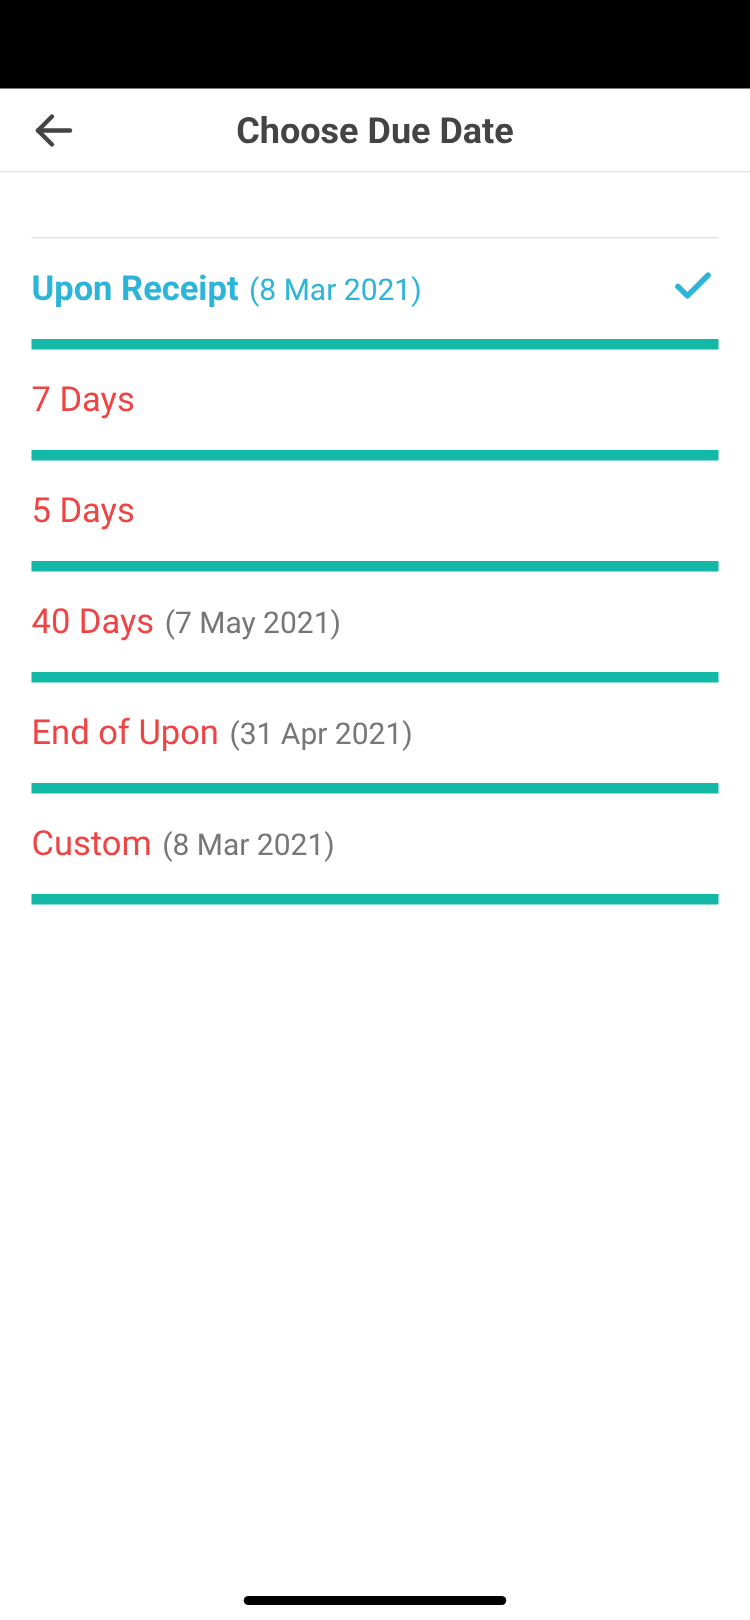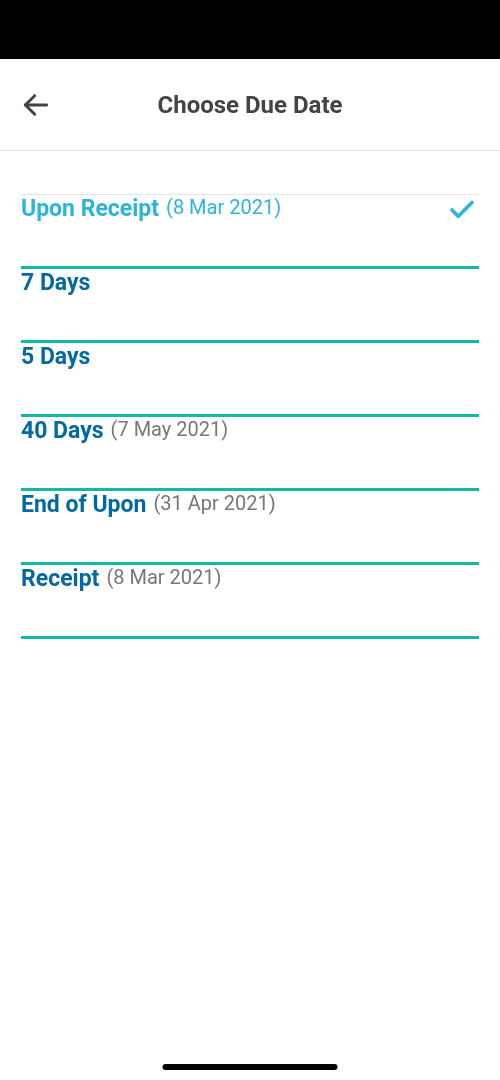--- a/index.html
+++ b/index.html
@@ -13,21 +13,21 @@
       font-family: -apple-system, BlinkMacSystemFont, 'Segoe UI', Roboto, Helvetica, Arial, sans-serif;
       background: #ffffff;
       position: relative;
       overflow: hidden;
     }
     .status-bar {
       height: 59px;
       background: #000000;
     }
     .header {
-      height: 92px;
+      height: 56px;
       display: flex;
       align-items: center;
       padding: 0 20px;
       border-bottom: 1px solid #e5e5e5;
       position: relative;
     }
     .back-button {
       position: absolute;
       left: 20px;
       display: flex;
@@ -45,28 +45,29 @@
     .list {
       padding: 0 21px;
     }
     .spacer {
       height: 44px;
       border-bottom: 1px solid #e5e5e5;
     }
     .list-item {
       height: 74px;
       display: flex;
-      border-bottom: 3px solid #14b8a6;
+      align-items: center;
+      border-bottom: 7px solid #14b8a6;
       cursor: pointer;
       position: relative;
     }
     .item-label {
       font-size: 23px;
-      font-weight: 700;
-      color: #0369a1;
+      font-weight: 400;
+      color: #ef4444;
     }
     .item-date {
       font-size: 20px;
       font-weight: 400;
       color: #777777;
       margin-left: 7px;
     }
     .list-item.selected .item-label {
       color: #2cb5d8;
       font-weight: 700;
@@ -130,18 +131,18 @@
     <span class="item-label">40 Days</span>
     <span class="item-date">(7 May 2021)</span>
   </div>
 
   <div class="list-item">
     <span class="item-label">End of Upon</span>
     <span class="item-date">(31 Apr 2021)</span>
   </div>
 
   <div class="list-item">
-    <span class="item-label">Receipt</span>
+    <span class="item-label">Custom</span>
     <span class="item-date">(8 Mar 2021)</span>
   </div>
 </div>
 
 <div class="home-indicator"></div>
 
 </body></html>

